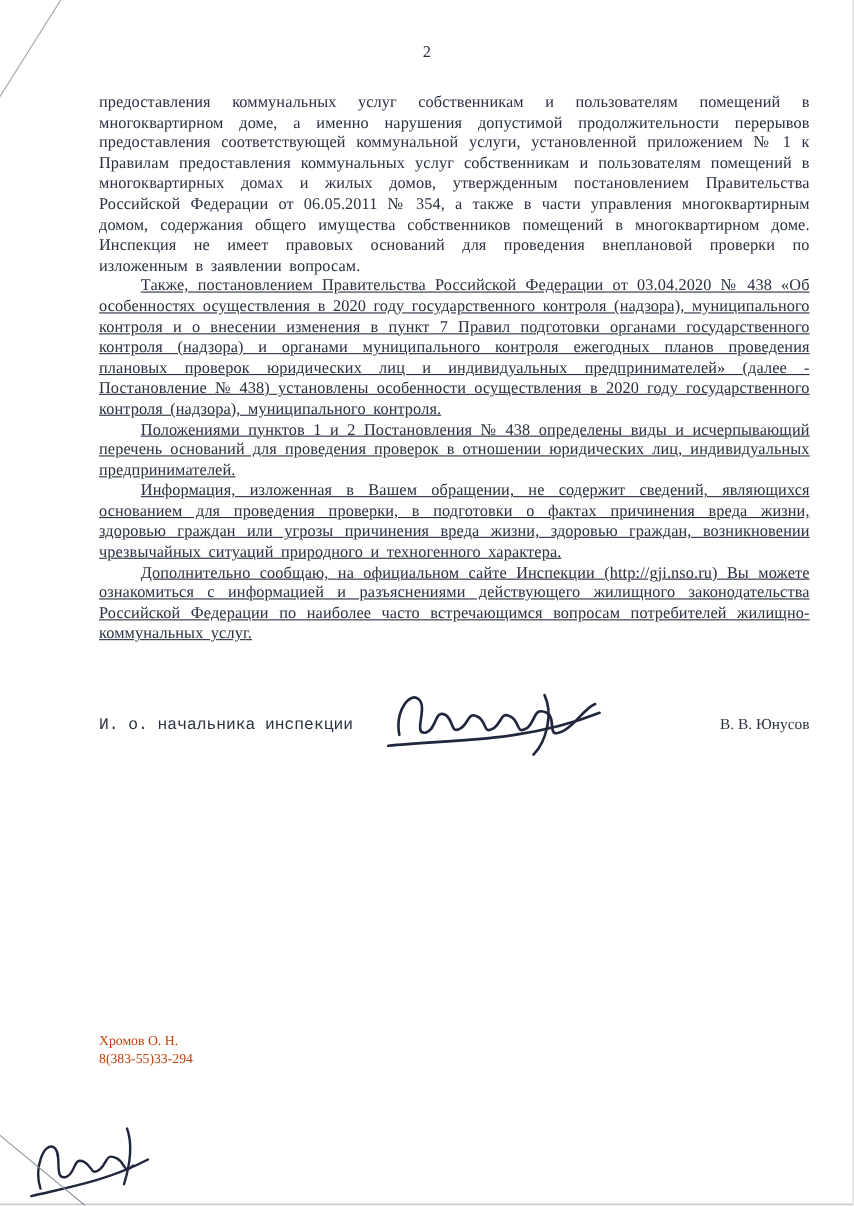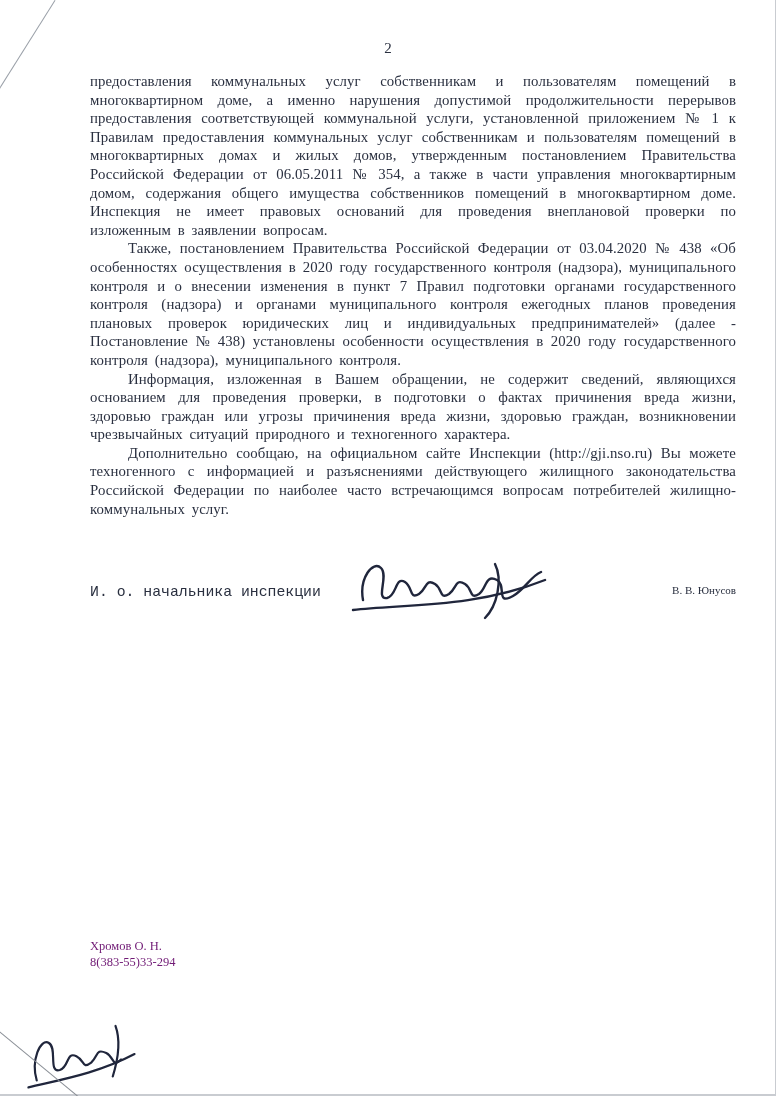--- a/index.html
+++ b/index.html
@@ -15,62 +15,62 @@
   }
   .page-number {
     position: absolute;
     top: 40px;
     left: 0; right: 0;
     text-align: center;
     font-size: 15px;
   }
   .content {
     position: absolute;
-    top: 72px;
+    top: 84px;
     left: 90px;
     width: 646px;
   }
   p.body-par {
     margin: 0;
     text-align: justify;
     font-size: 14.8px;
     line-height: 18.6px;
     word-spacing: 3px;
     letter-spacing: 0.1px;
   }
-  p.indent { text-indent: 38px; }
+  p.indent { text-indent: 38px; text-decoration: underline; }
   .sign-row {
     position: relative;
     margin-top: 42px;
     height: 95px;
   }
   .sign-label {
     position: absolute;
     left: 0; top: 24px;
     font-size: 14.8px;
     white-space: nowrap;
     font-family: Liberation Mono, monospace;
   }
   .sign-name {
     position: absolute;
     right: 0; top: 24px;
-    font-size: 11px;
+    font-size: 14px;
     white-space: nowrap;
   }
   .signature-svg {
     position: absolute;
     left: 255px; top: -12px;
   }
   .footer {
     position: absolute;
     left: 90px;
     top: 938px;
     font-size: 12.5px;
     line-height: 16px;
-    color: #701a75;
+    color: #c2410c;
   }
   .bottom-scribble {
     position: absolute;
     left: 22px;
     top: 1016px;
     transform: rotate(-6deg);
   }
   .fold-line {
     position: absolute;
     height: 1px;
@@ -95,22 +95,23 @@
 
 <div class="page">
 
   <div class="fold-line fold-top"></div>
 
   <div class="page-number">2</div>
 
   <div class="content">
     <p class="body-par">предоставления коммунальных услуг собственникам и пользователям помещений в многоквартирном доме, а именно нарушения допустимой продолжительности перерывов предоставления соответствующей коммунальной услуги, установленной приложением № 1 к Правилам предоставления коммунальных услуг собственникам и пользователям помещений в многоквартирных домах и жилых домов, утвержденным постановлением Правительства Российской Федерации от 06.05.2011 № 354, а также в части управления многоквартирным домом, содержания общего имущества собственников помещений в многоквартирном доме. Инспекция не имеет правовых оснований для проведения внеплановой проверки по изложенным в заявлении вопросам.</p>
     <p class="body-par indent">Также, постановлением Правительства Российской Федерации от 03.04.2020 № 438 «Об особенностях осуществления в 2020 году государственного контроля (надзора), муниципального контроля и о внесении изменения в пункт 7 Правил подготовки органами государственного контроля (надзора) и органами муниципального контроля ежегодных планов проведения плановых проверок юридических лиц и индивидуальных предпринимателей» (далее - Постановление № 438) установлены особенности осуществления в 2020 году государственного контроля (надзора), муниципального контроля.</p>
+    <p class="body-par indent">Положениями пунктов 1 и 2 Постановления № 438 определены виды и исчерпывающий перечень оснований для проведения проверок в отношении юридических лиц, индивидуальных предпринимателей.</p>
     <p class="body-par indent">Информация, изложенная в Вашем обращении, не содержит сведений, являющихся основанием для проведения проверки, в подготовки о фактах причинения вреда жизни, здоровью граждан или угрозы причинения вреда жизни, здоровью граждан, возникновении чрезвычайных ситуаций природного и техногенного характера.</p>
-    <p class="body-par indent">Дополнительно сообщаю, на официальном сайте Инспекции (http://gji.nso.ru) Вы можете техногенного с информацией и разъяснениями действующего жилищного законодательства Российской Федерации по наиболее часто встречающимся вопросам потребителей жилищно-коммунальных услуг.</p>
+    <p class="body-par indent">Дополнительно сообщаю, на официальном сайте Инспекции (http://gji.nso.ru) Вы можете ознакомиться с информацией и разъяснениями действующего жилищного законодательства Российской Федерации по наиболее часто встречающимся вопросам потребителей жилищно-коммунальных услуг.</p>
 
     <div class="sign-row">
       <span class="sign-label">И. о. начальника инспекции</span>
       <svg class="signature-svg" width="210" height="80" viewBox="0 0 210 80">
         <g fill="none" stroke="#20263c" stroke-width="2.4" stroke-linecap="round" stroke-linejoin="round">
           <path d="M18 52 C 14 30, 28 12, 36 20 C 44 28, 30 52, 42 50 C 52 48, 50 28, 60 34 C 68 39, 64 52, 74 46 C 82 41, 80 30, 90 36 C 98 41, 94 52, 104 46 C 112 40, 110 30, 120 36 C 128 41, 124 52, 134 46 C 142 40, 140 26, 152 32 C 162 37, 150 58, 168 48 C 180 41, 186 28, 196 24"></path>
           <path d="M8 62 C 60 56, 130 60, 200 32"></path>
           <path d="M150 16 C 158 32, 152 58, 140 70"></path>
         </g>
       </svg>

